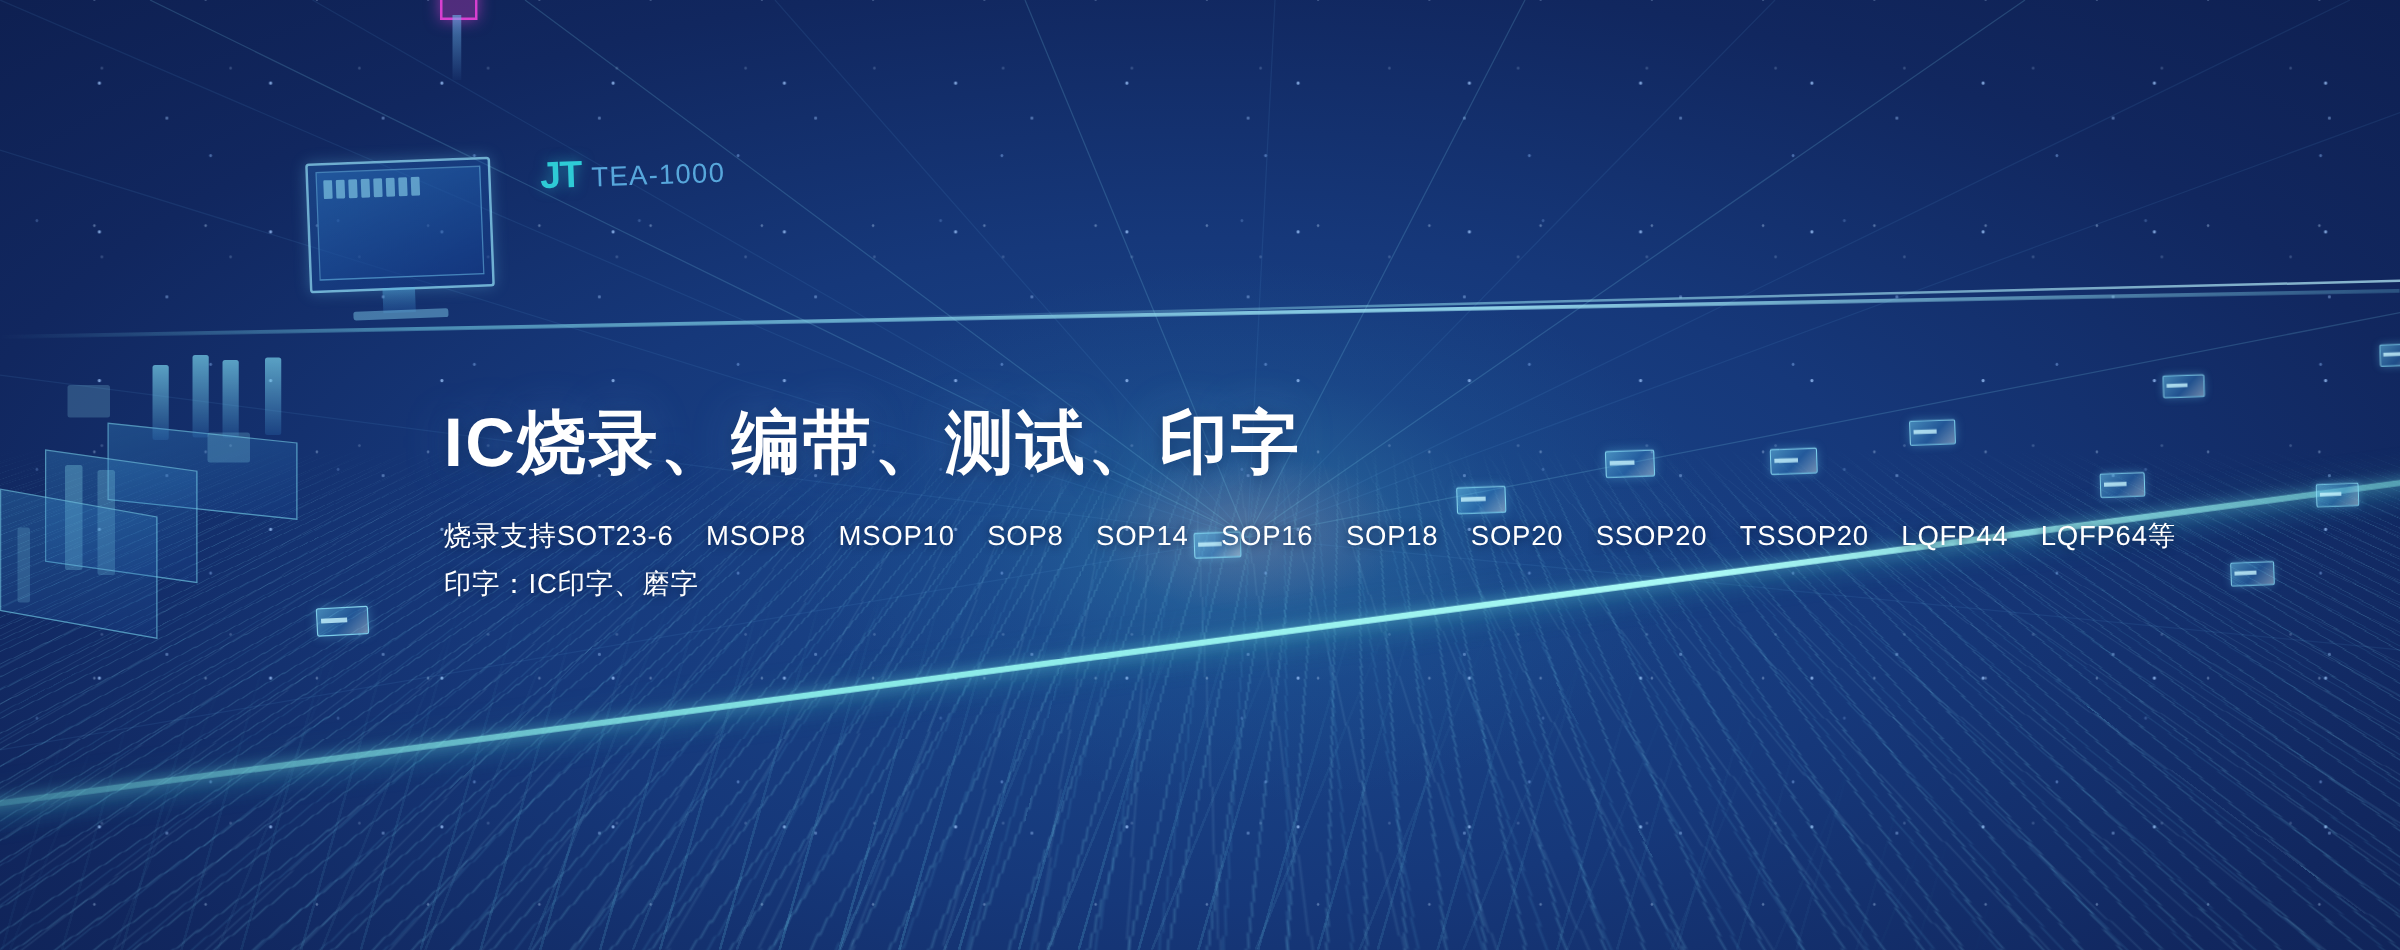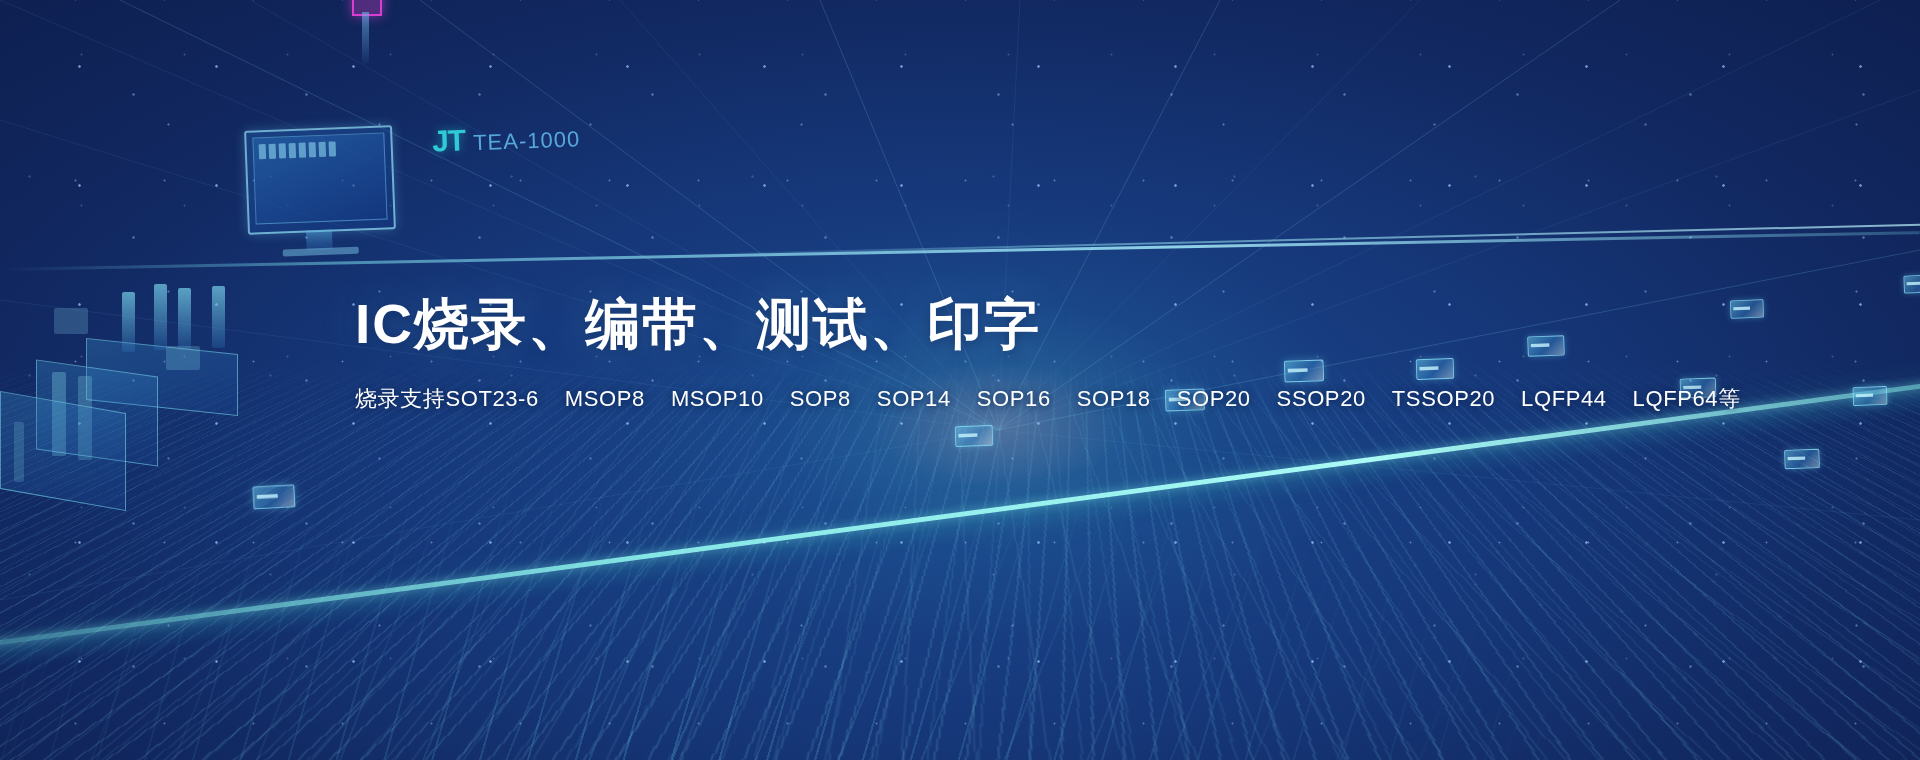--- a/index.html
+++ b/index.html
@@ -111,21 +111,21 @@
   .brand{position:absolute;left:432px;top:122px;transform:rotate(-2deg);display:flex;align-items:baseline;gap:8px;}
   .brand .jt{font-size:30px;font-weight:700;color:#2ecbd6;letter-spacing:-1px;text-shadow:0 0 10px rgba(46,203,214,.5);}
   .brand .model{font-size:22px;color:#5fb4e8;letter-spacing:1px;opacity:.9;}
 
   
   .fixture{position:absolute;left:352px;top:-14px;width:26px;height:26px;border:2px solid #d83fd0;
     background:rgba(200,60,190,.35);box-shadow:0 0 12px rgba(216,63,208,.6);}
   .fixture .stem{position:absolute;left:8px;top:24px;width:7px;height:52px;background:linear-gradient(180deg, rgba(110,180,235,.6), rgba(60,120,200,.05));}
 
   
-  .content{position:absolute;left:355px;top:294px;width:1300px;}
+  .content{position:absolute;left:355px;top:324px;width:1300px;}
   .title{
     font-size:55px;font-weight:700;color:#ffffff;letter-spacing:2px;line-height:1.12;
     text-shadow:0 2px 14px rgba(10,40,90,.85), 0 0 32px rgba(120,190,255,.35);
     white-space:nowrap;
   }
   .sub{margin-top:24px;}
   .sub-line{
     color:#ffffff;font-size:22px;line-height:38px;letter-spacing:.6px;
     text-shadow:0 1px 7px rgba(8,30,70,.9);white-space:nowrap;
   }
@@ -240,17 +240,18 @@
           <span>SOP18</span>
           <span>SOP20</span>
           <span>SSOP20</span>
           <span>TSSOP20</span>
           <span>LQFP44</span>
           <span>LQFP64等</span>
         </span>
       </div>
 
 
+      <div class="sub-line">印字：IC印字、磨字</div>
 
     </div>
   </div>
 
 </div>
 
 </body></html>

